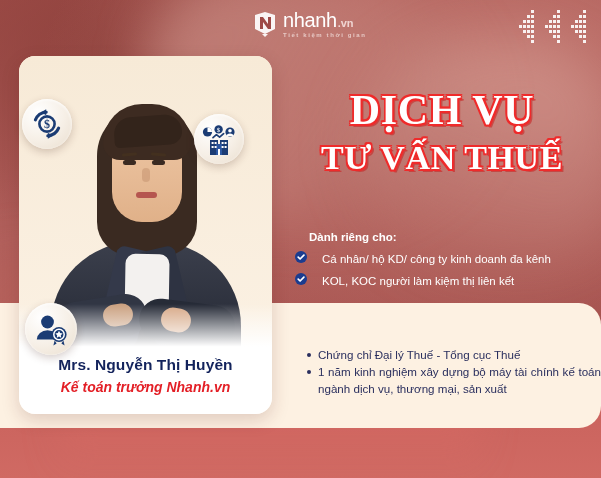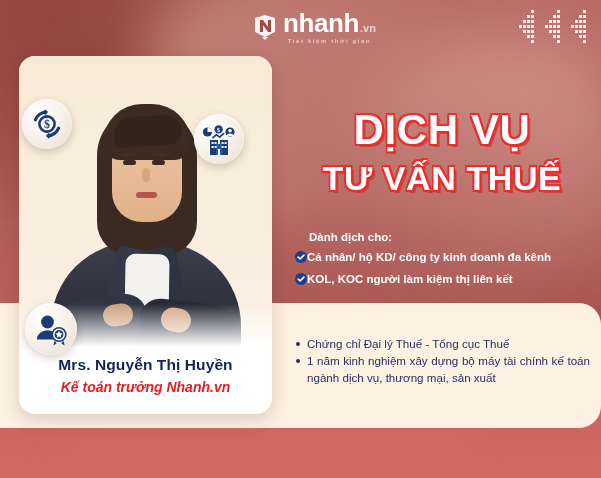--- a/index.html
+++ b/index.html
@@ -49,21 +49,21 @@
   }
   .logo-mark{
     width:26px;height:27px;position:relative;
   }
   .logo-mark svg{display:block;}
   .logo-text{display:flex;flex-direction:column;line-height:1;}
   .logo-word{
     display:flex;align-items:baseline;
   }
   .logo-nhanh{
-    color:#ffffff;font-size:26px;font-weight:bold;letter-spacing:-.4px;
+    color:#ffffff;font-size:20px;font-weight:normal;letter-spacing:-.4px;
   }
   .logo-vn{
     color:#f0d5d2;font-size:11px;font-weight:bold;margin-left:1px;
   }
   .logo-tag{
     color:#e7c8c4;font-size:6px;letter-spacing:1.6px;margin-top:2px;font-weight:bold;
     text-align:center;
   }
 
   
@@ -183,50 +183,50 @@
     background:radial-gradient(circle at 32% 28%, #ffffff 0%, #f6efe6 55%, #e9ddcd 100%);
     box-shadow:0 3px 9px rgba(70,30,25,.22), inset 0 1px 3px rgba(255,255,255,.9);
     display:flex;align-items:center;justify-content:center;
   }
   .badge-money{left:22px;top:99px;width:50px;height:50px;}
   .badge-build{left:194px;top:114px;width:50px;height:50px;}
   .badge-award{left:25px;top:303px;width:52px;height:52px;}
 
   
   .title{
-    position:absolute;left:292px;top:109px;width:300px;
+    position:absolute;left:292px;top:89px;width:300px;font-family:Liberation Serif, serif;
   }
   .title-line{
     color:#ffffff;font-weight:bold;letter-spacing:.6px;line-height:1;
     text-shadow:
       -1.6px 0 0 #ef2b2b, 1.6px 0 0 #ef2b2b, 0 -1.6px 0 #ef2b2b, 0 1.6px 0 #ef2b2b,
       -1.6px -1.6px 0 #ef2b2b, 1.6px -1.6px 0 #ef2b2b, -1.6px 1.6px 0 #ef2b2b, 1.6px 1.6px 0 #ef2b2b,
       3px 3px 0 rgba(200,30,30,.55);
     margin:0;
   }
   .title-1{font-size:42px;text-align:center;}
   .title-2{font-size:34px;text-align:center;margin-top:10px;}
 
   .target-block{
     position:absolute;left:295px;top:231px;width:290px;
   }
   .target-head{
     color:#ffffff;font-size:11.5px;font-weight:bold;margin:0 0 5px 14px;
   }
   .target-item{
-    display:flex;align-items:center;gap:0;margin-bottom:3px;font-weight:bold;
+    display:flex;align-items:flex-end;gap:15px;margin-bottom:3px;
   }
   .chk{flex:0 0 auto;margin-top:1px;}
   .target-text{
     color:#ffffff;font-size:11.5px;line-height:1.32;
   }
 
   .facts{
     position:absolute;left:294px;top:336px;width:296px;
-    list-style:none;margin:0;padding:0;
+    list-style:none;margin:11px;padding:0;
   }
   .fact{
     position:relative;color:#2a2f5e;font-size:11.6px;line-height:1.42;
     padding-left:13px;margin-bottom:1px;text-align:justify;
   }
   .fact::before{
     content:"";position:absolute;left:2px;top:6px;width:4px;height:4px;
     border-radius:50%;background:#2a2f5e;
   }
 </style>
@@ -323,21 +323,21 @@
     </g>
       </svg>
   </div>
 
   <div class="title">
     <p class="title-line title-1">DỊCH VỤ</p>
     <p class="title-line title-2">TƯ VẤN THUẾ</p>
   </div>
 
   <div class="target-block">
-    <p class="target-head">Dành dịch cho:</p>
+    <p class="target-head">Dành riêng cho:</p>
 
     <div class="target-item">
       <span class="chk">
         <svg width="12" height="12" viewBox="0 0 12 12">
           <circle cx="6" cy="6" r="6" fill="#1b3c8f"></circle>
           <path d="M3.2 6.1 L5.1 8 L8.9 4.2" stroke="#ffffff" stroke-width="1.7" fill="none" stroke-linecap="round" stroke-linejoin="round"></path>
         </svg>
       </span>
       <span class="target-text">Cá nhân/ hộ KD/ công ty kinh doanh đa kênh</span>
     </div>

